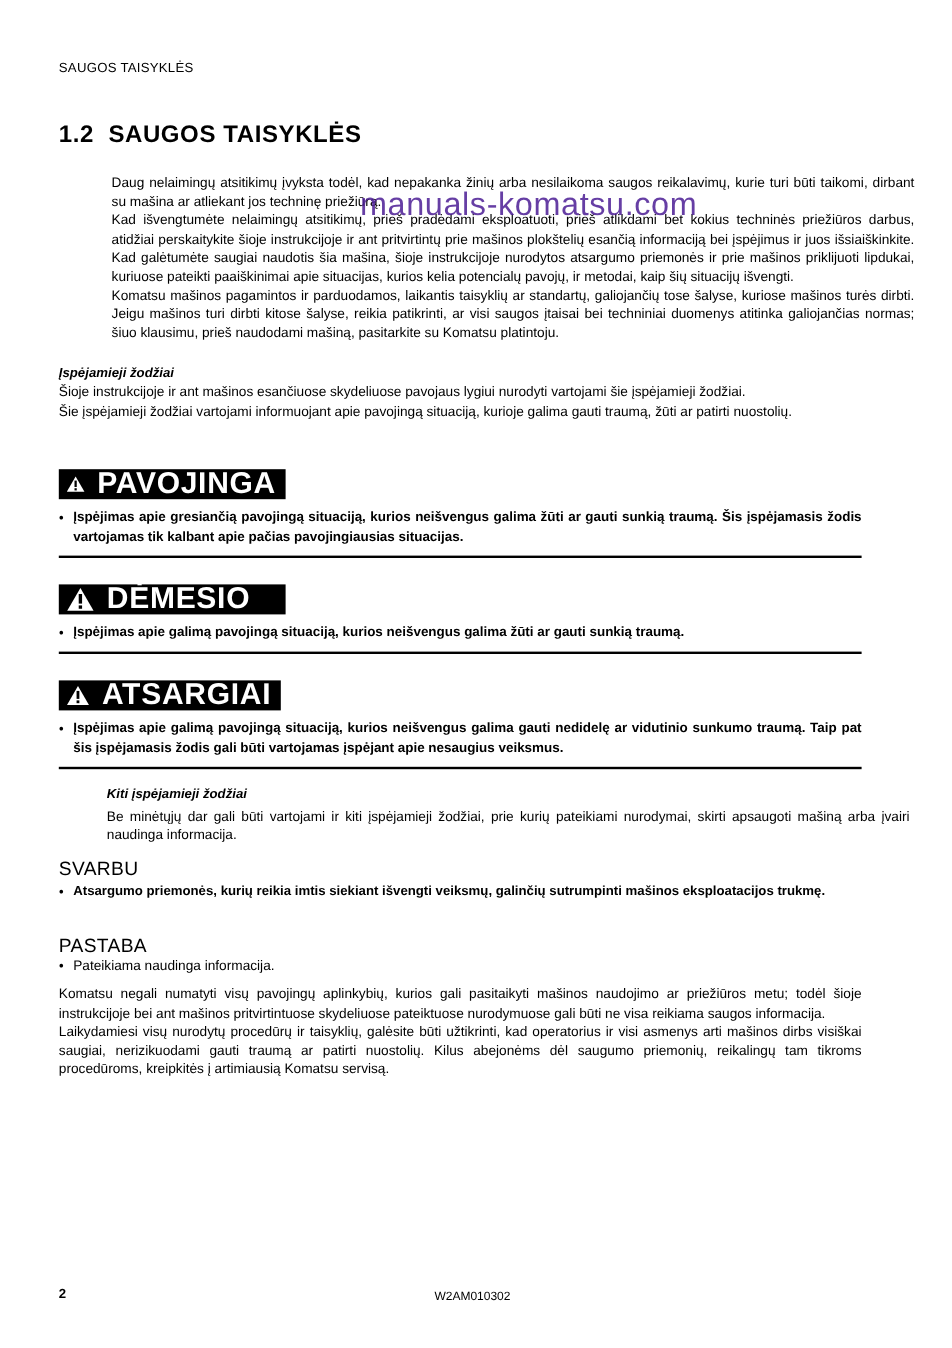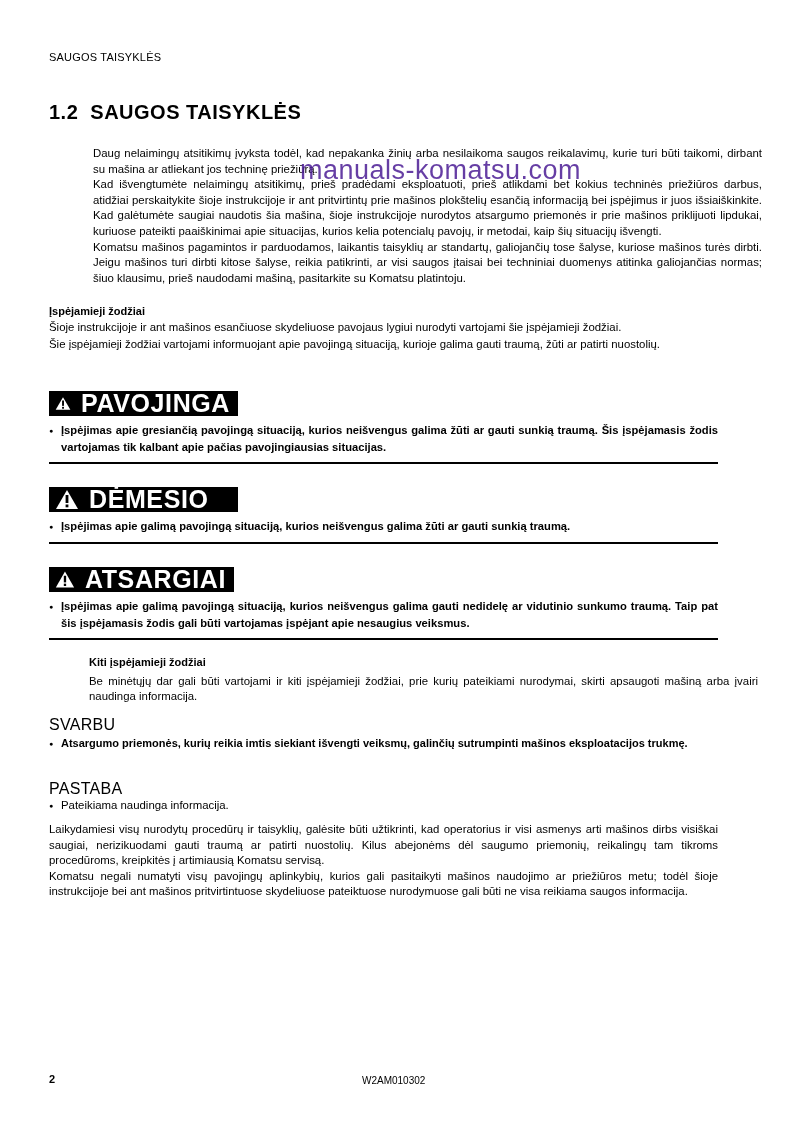--- a/index.html
+++ b/index.html
@@ -3,21 +3,21 @@
 <meta charset="utf-8">
 <style>
   html, body { margin:0; padding:0; background:#ffffff; }
   body { width:793px; height:1123px; position:relative; overflow:hidden;
          font-family:"Liberation Sans", "DejaVu Sans", sans-serif; color:#000; }
   .running-header { position:absolute; top:51px; left:49px; font-size:11px; letter-spacing:0.2px; }
   .title { position:absolute; top:101px; left:49px; font-size:20px; font-weight:bold; letter-spacing:0.5px; }
   .title .num { margin-right:12px; }
   .block { position:absolute; left:49px; width:669px; font-size:11.4px; line-height:15.6px; text-align:justify; }
   .block p { margin:0; }
-  .subhead { font-weight:bold; font-size:11px; }
+  .subhead { font-weight:bold; font-size:11px;font-style:italic; }
   .plainhead { font-size:16px; letter-spacing:0.3px; }
   .warn-label { display:inline-flex; align-items:center; background:#000; color:#fff;
                 height:25px; padding:0 8px 0 6px; font-weight:bold; font-size:25px; letter-spacing:0.6px; }
   .warn-label svg { margin-right:10px; }
   .warn-text { font-weight:bold; font-size:11.2px; line-height:16px; text-align:justify; padding-left:12px; text-indent:-12px; }
   .rule { height:2px; background:#000; width:669px; }
   .bullet { display:inline-block; width:12px; text-indent:0; }
   .bul-item { padding-left:11px; text-indent:-11px; }
   .watermark { position:absolute; left:300px; top:155px; font-size:27px; letter-spacing:0.5px; color:#4c1d95; opacity:0.85; white-space:nowrap; }
   .footer-page { position:absolute; top:1073px; left:49px; font-size:11px; font-weight:bold; }
@@ -94,18 +94,18 @@
   <p class="plainhead">SVARBU</p>
   <div class="warn-text" style="font-size:11px;margin-top:2px;"><span class="bullet" style="font-size:7px;vertical-align:1px;">●</span><span>Atsargumo priemonės, kurių reikia imtis siekiant išvengti veiksmų, galinčių sutrumpinti mašinos eksploatacijos trukmę.</span></div>
 </div>
 
 <div class="block" style="top:781px;">
   <p class="plainhead">PASTABA</p>
   <div class="bul-item" style="margin-top:1px;"><span class="bullet" style="font-size:7px;vertical-align:1px;">●</span><span>Pateikiama naudinga informacija.</span></div>
 </div>
 
 <div class="block" style="top:822px;">
+  <p>Komatsu negali numatyti visų pavojingų aplinkybių, kurios gali pasitaikyti mašinos naudojimo ar priežiūros metu; todėl šioje instrukcijoje bei ant mašinos pritvirtintuose skydeliuose pateiktuose nurodymuose gali būti ne visa reikiama saugos informacija.</p>
   <p>Laikydamiesi visų nurodytų procedūrų ir taisyklių, galėsite būti užtikrinti, kad operatorius ir visi asmenys arti mašinos dirbs visiškai saugiai, nerizikuodami gauti traumą ar patirti nuostolių. Kilus abejonėms dėl saugumo priemonių, reikalingų tam tikroms procedūroms, kreipkitės į artimiausią Komatsu servisą.</p>
-  <p>Komatsu negali numatyti visų pavojingų aplinkybių, kurios gali pasitaikyti mašinos naudojimo ar priežiūros metu; todėl šioje instrukcijoje bei ant mašinos pritvirtintuose skydeliuose pateiktuose nurodymuose gali būti ne visa reikiama saugos informacija.</p>
 </div>
 
 <div class="footer-page">2</div>
 <div class="footer-code">W2AM010302</div>
 
 </body></html>

